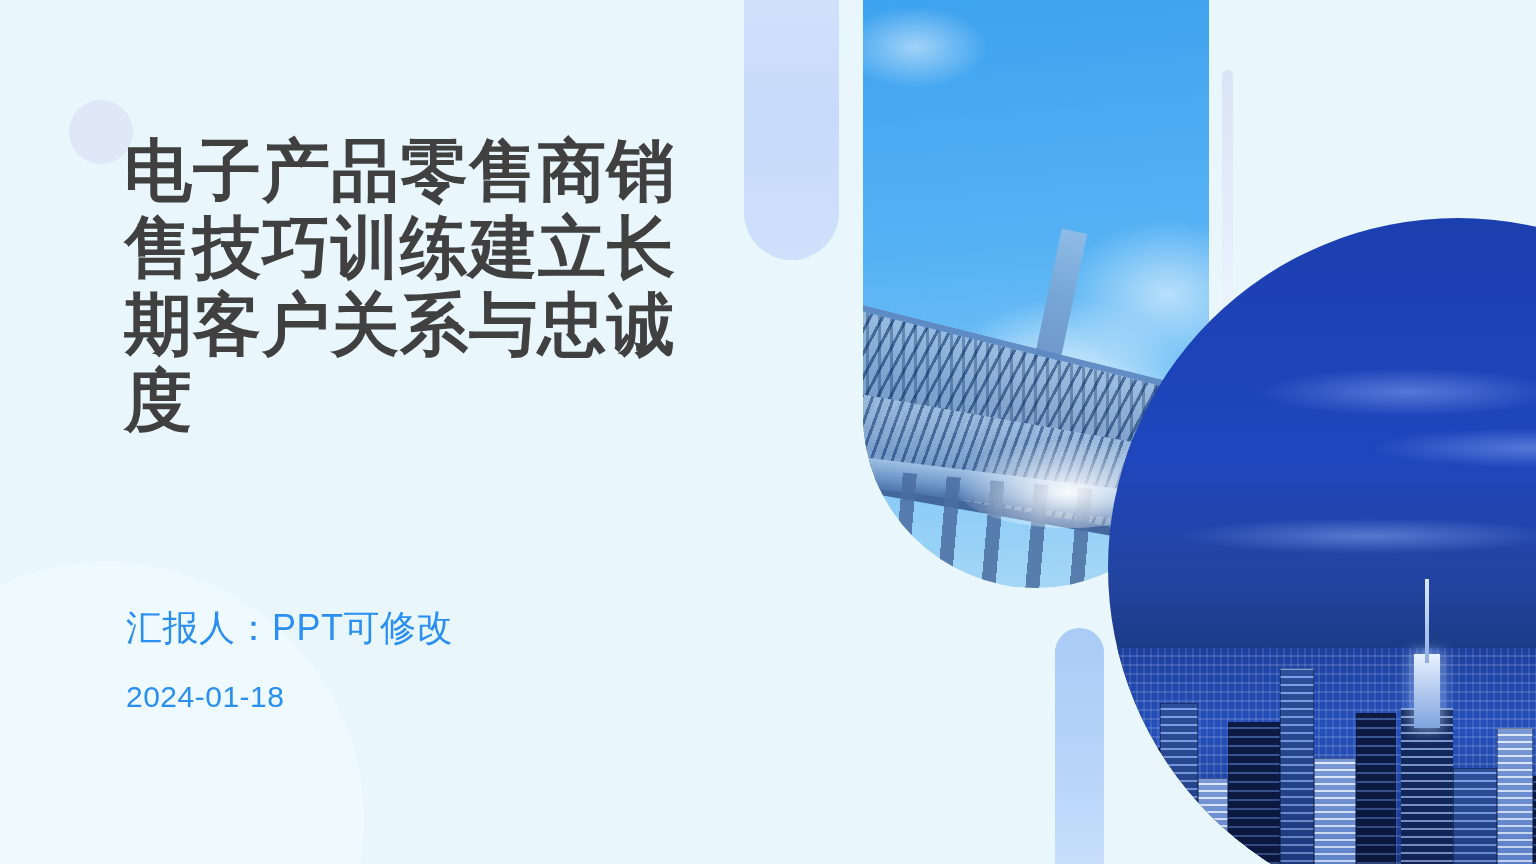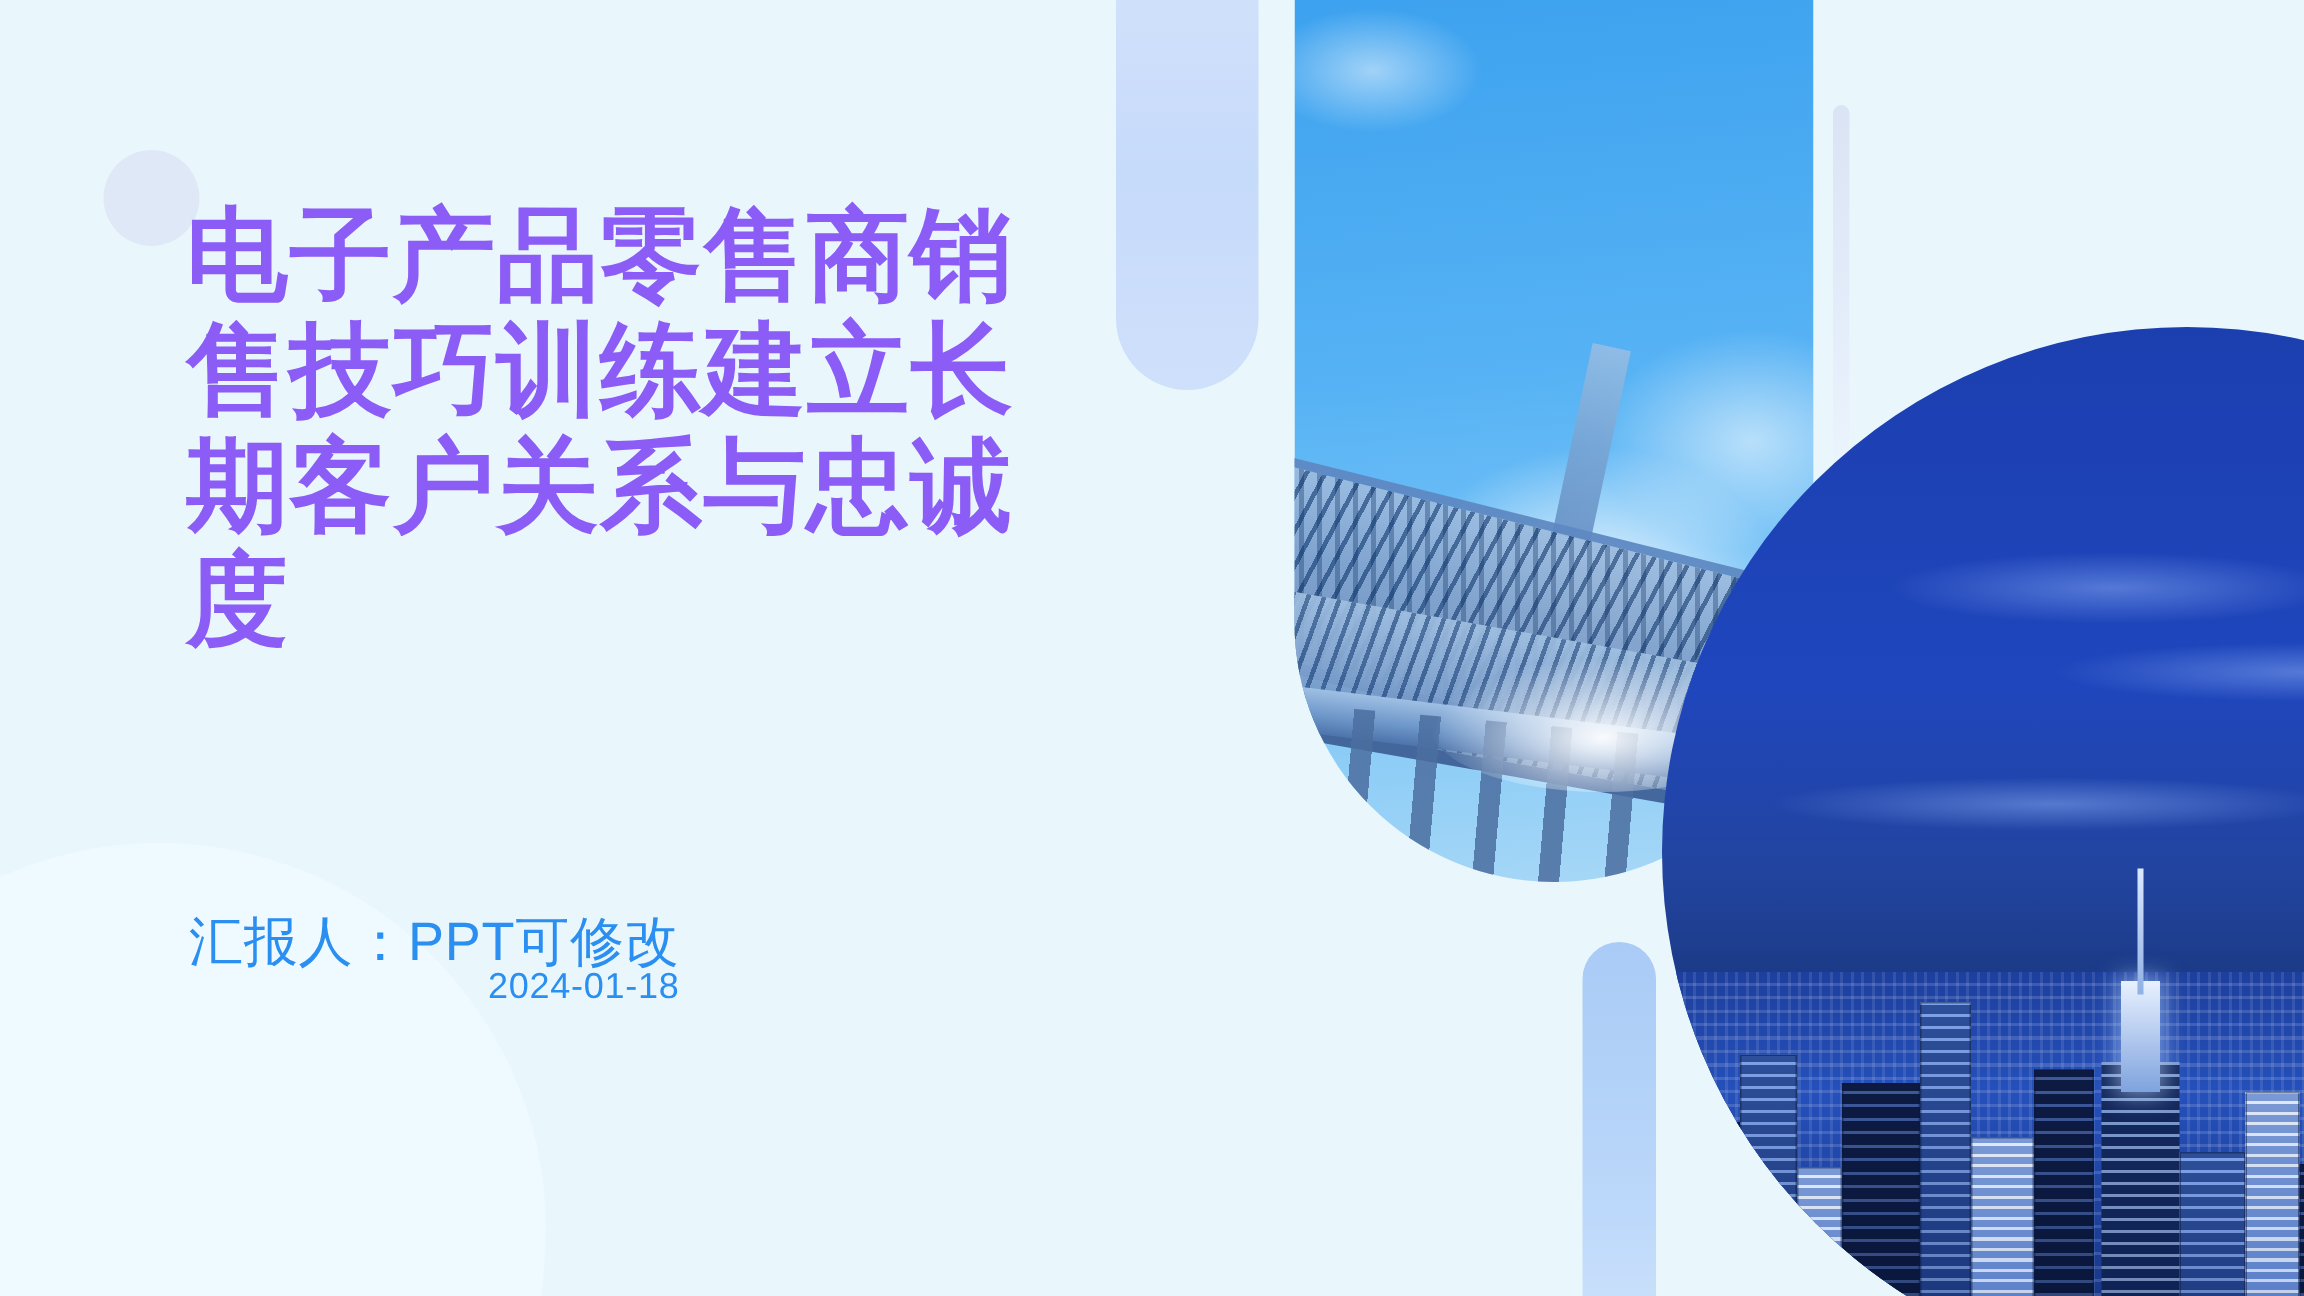--- a/index.html
+++ b/index.html
@@ -213,37 +213,37 @@
     width:620px; height:864px;
   }
   .title {
     position:absolute;
     top:132px; left:0;
     width:600px;
     font-size:68px;
     font-weight:700;
     line-height:1.13;
     letter-spacing:1px;
-    color:#8b5cf6;
+    color:#404040;
   }
   .meta {
     position:absolute;
     left:2px; top:610px;
     color:#2a8ff0;
   }
   .presenter {
     font-size:36px;
     letter-spacing:.5px;
     line-height:1.0;
   }
   .date {
-    font-size:24px;
+    margin-top:36px;
+    font-size:30px;
     letter-spacing:.5px;
     line-height:1.0;
-    text-align:right;
   }
 </style>
 </head>
 <body>
 
 <div id="slide">
 
   <div class="bg-circle-large"></div>
   <div class="bg-circle-small"></div>
   <div class="pill-top"></div>

